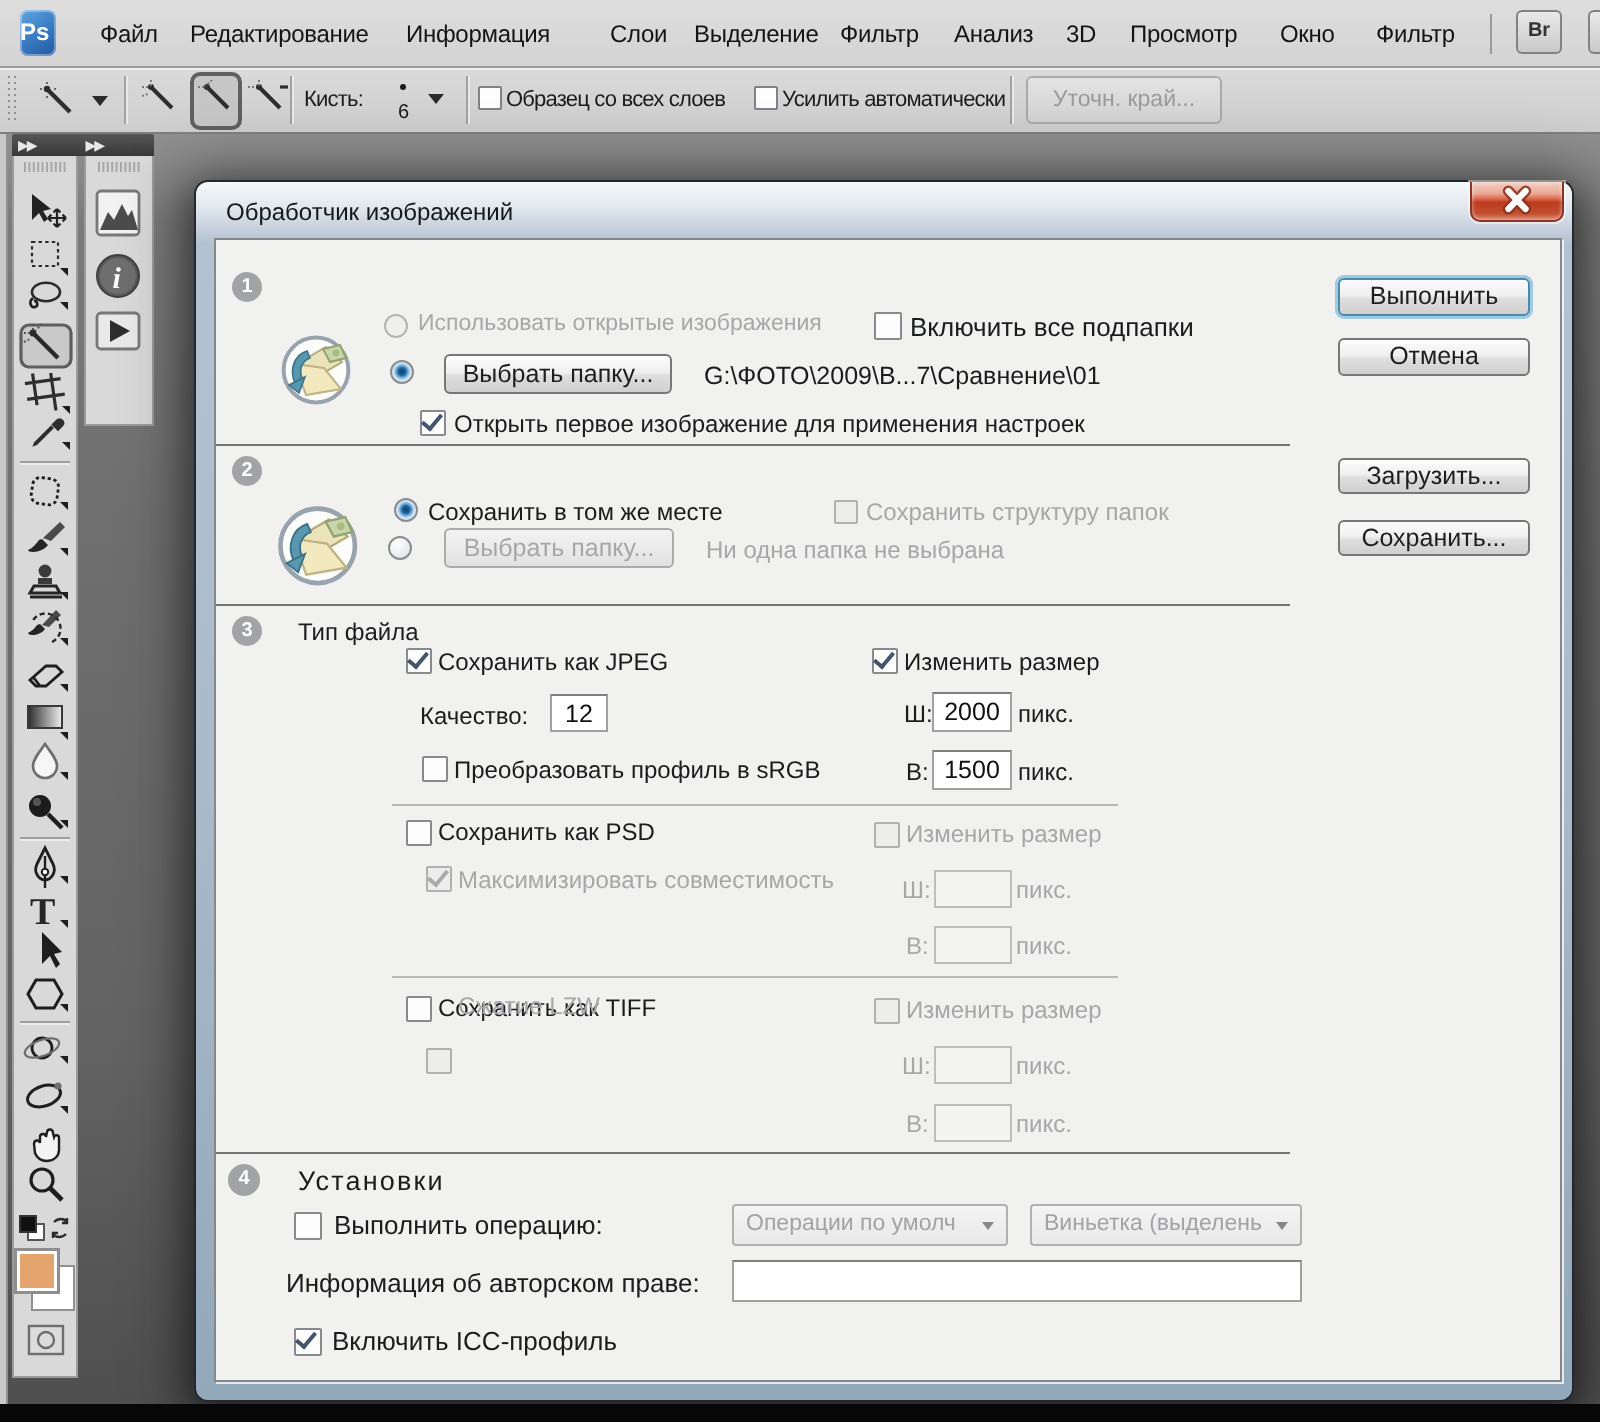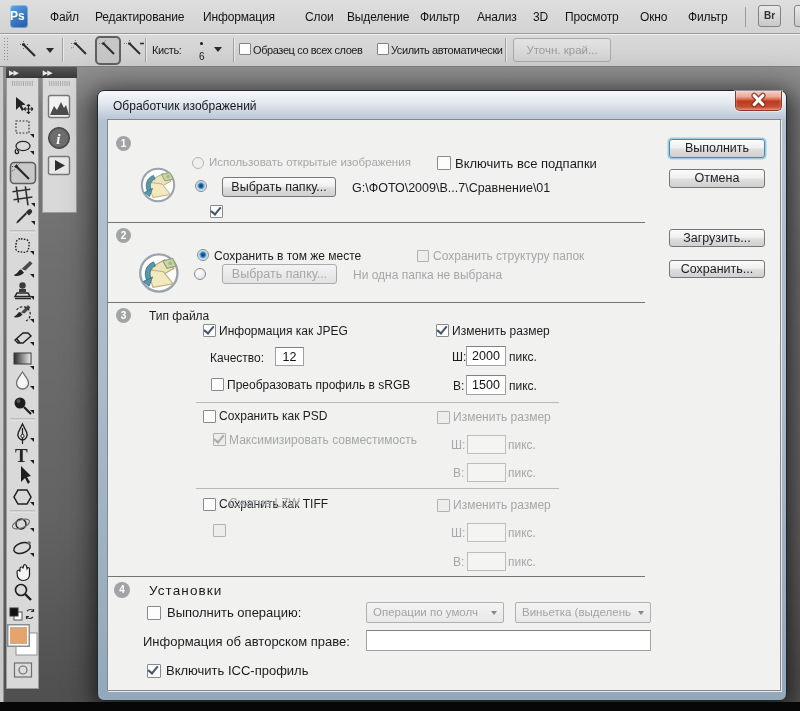--- a/index.html
+++ b/index.html
@@ -301,20 +301,21 @@
     <path d="M8.5 15 L23 17 L31.5 27.5 L14 30.5 Z" fill="#f2eabe" stroke="#bfb284" stroke-width="1"></path>
     <path d="M14.5 8.5 C8 10.5 5.5 18 8.5 24.5 L12.2 22.5 C10.2 18 11.8 13.5 16 12 Z" fill="#5897ae" stroke="#3a7288" stroke-width=".8"></path>
     <path d="M5.5 25.5 L13.5 21.5 L10.5 29.5 Z" fill="#5897ae" stroke="#3a7288" stroke-width=".8"></path>
   </svg>
   <span class="rad sel" style="left:195px;top:180px"></span>
   <div class="btn" style="left:222px;top:177px;width:114px;height:20px;line-height:19px">Выбрать папку...</div>
   <span class="t" style="left:352px;top:181px;font-size:12.5px">G:\ФОТО\2009\В...7\Сравнение\01</span>
   <span class="cb" style="left:210px;top:205px;width:11px;height:11px">
       <span class="chk"></span>
     </span>
+  <span class="t" style="left:227px;top:205px">Открыть первое изображение для применения настроек</span>
   <div class="sepd" style="top:222px"></div>
 
   <div class="btn def" style="left:669px;top:139px;width:96px;height:19px;line-height:17px">Выполнить</div>
   <div class="btn" style="left:669px;top:169px;width:96px;height:19px;line-height:17px">Отмена</div>
   <div class="btn" style="left:669px;top:229px;width:96px;height:18px;line-height:16px">Загрузить...</div>
   <div class="btn" style="left:669px;top:260px;width:96px;height:18px;line-height:16px">Сохранить...</div>
 
   <div class="numc" style="left:116px;top:228px">2</div>
   <svg class="abs" style="left:137px;top:252px" width="46" height="43" viewBox="0 0 40 37">
     <circle cx="19" cy="18" r="16.2" fill="#fcfcfa" stroke="#98a3ad" stroke-width="2"></circle>
@@ -332,21 +333,21 @@
   <span class="rad" style="left:194px;top:268px"></span>
   <div class="btn dis" style="left:222px;top:264px;width:115px;height:20px;line-height:19px">Выбрать папку...</div>
   <span class="t g" style="left:353px;top:268px">Ни одна папка не выбрана</span>
   <div class="sepd" style="top:302px"></div>
 
   <div class="numc" style="left:116px;top:308px">3</div>
   <span class="t" style="left:149px;top:309px">Тип файла</span>
   <span class="cb" style="left:203px;top:324px;width:11px;height:11px">
       <span class="chk"></span>
     </span>
-  <span class="t" style="left:219px;top:324px">Информация как JPEG</span>
+  <span class="t" style="left:219px;top:324px">Сохранить как JPEG</span>
   <span class="cb" style="left:436px;top:324px;width:11px;height:11px">
       <span class="chk"></span>
     </span>
   <span class="t" style="left:452px;top:324px">Изменить размер</span>
   <span class="t" style="left:210px;top:351px">Качество:</span>
   <input class="inp" style="left: 275px; top: 347px; width: 29px; height: 19px;" value="12" readonly="">
   <span class="t" style="left:452px;top:350px">Ш:</span>
   <input class="inp" style="left: 466px; top: 346px; width: 40px; height: 20px;" value="2000" readonly="">
   <span class="t" style="left:509px;top:350px">пикс.</span>
   <span class="cb" style="left:211px;top:378px;width:11px;height:11px"></span>

